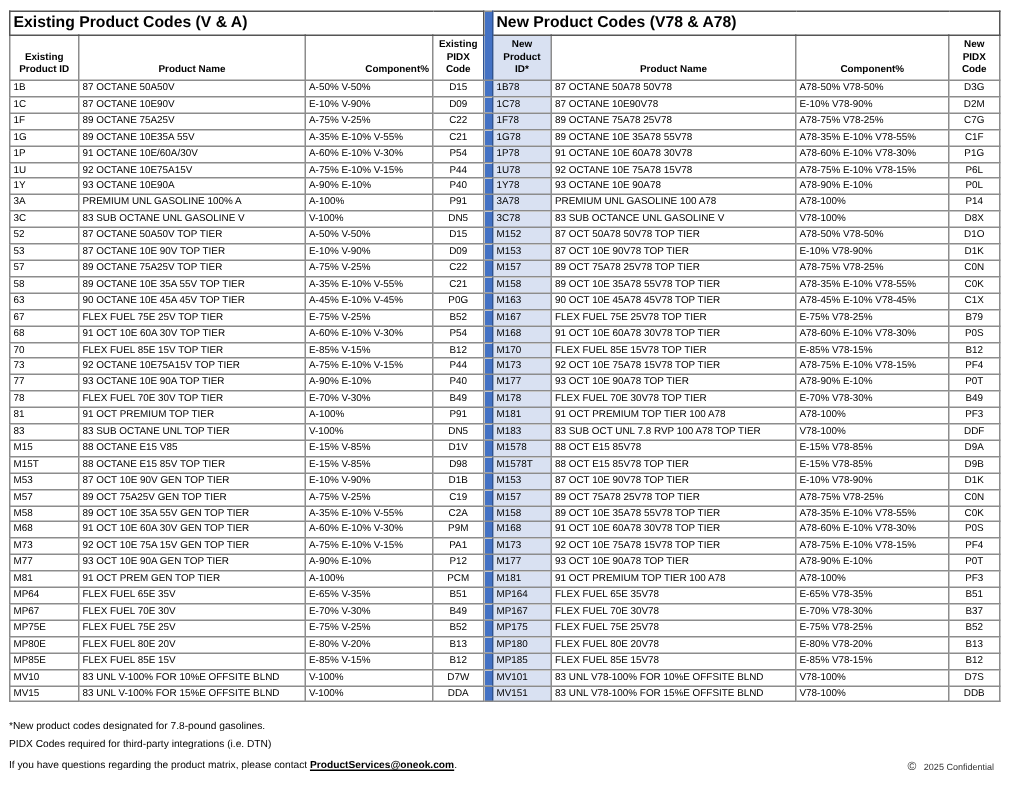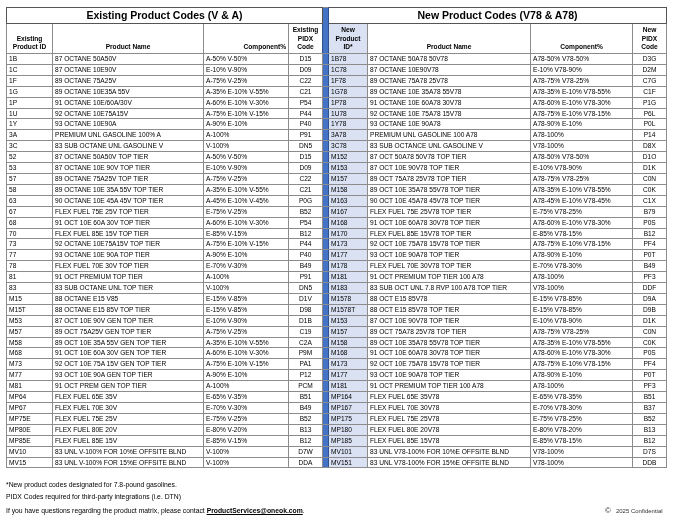--- a/index.html
+++ b/index.html
@@ -2,21 +2,21 @@
 <html><head>
 <meta charset="utf-8">
 <style>
   html, body { margin:0; padding:0; background:#ffffff; }
   body { width:688px; height:525px; position:relative; overflow:hidden;
          font-family:"Liberation Sans", sans-serif; color:#000; }
   .matrix { position:absolute; left:6px; top:7px; border-collapse:collapse; table-layout:fixed; }
   .matrix td, .matrix th { border:1px solid #8c8c8c; padding:0 2px; font-size:6.6px; height:9.9px;
          line-height:9.9px; white-space:nowrap; overflow:hidden; font-weight:normal; }
   .matrix th { font-weight:bold; }
-  .title-cell { font-size:10.5px !important; font-weight:bold; text-align:center; height:15px !important; line-height:15px !important; border-color:#555 !important; }
+  .title-cell { font-size:10.5px !important; font-weight:bold; text-align:left; height:15px !important; line-height:15px !important; border-color:#555 !important; }
   .colhead { vertical-align:bottom; text-align:center; font-size:6.6px; line-height:8.6px !important; height:28px !important; padding-bottom:1px !important; }
   .divider { background:#4472c4; padding:0 !important; border-left:1px solid #2f528f !important; border-right:1px solid #2f528f !important; }
   .newid { background:#d9e1f2; font-weight:bold; }
   .center { text-align:center; }
   .footer { position:absolute; left:6px; font-size:6.8px; color:#000; }
   .footer a { color:#000; font-weight:bold; text-decoration:underline; }
   .conf { position:absolute; left:605px; top:506px; font-size:6px; color:#333; }
   .conf .c { font-size:8px; margin-right:5px; }
 </style>
 </head>

